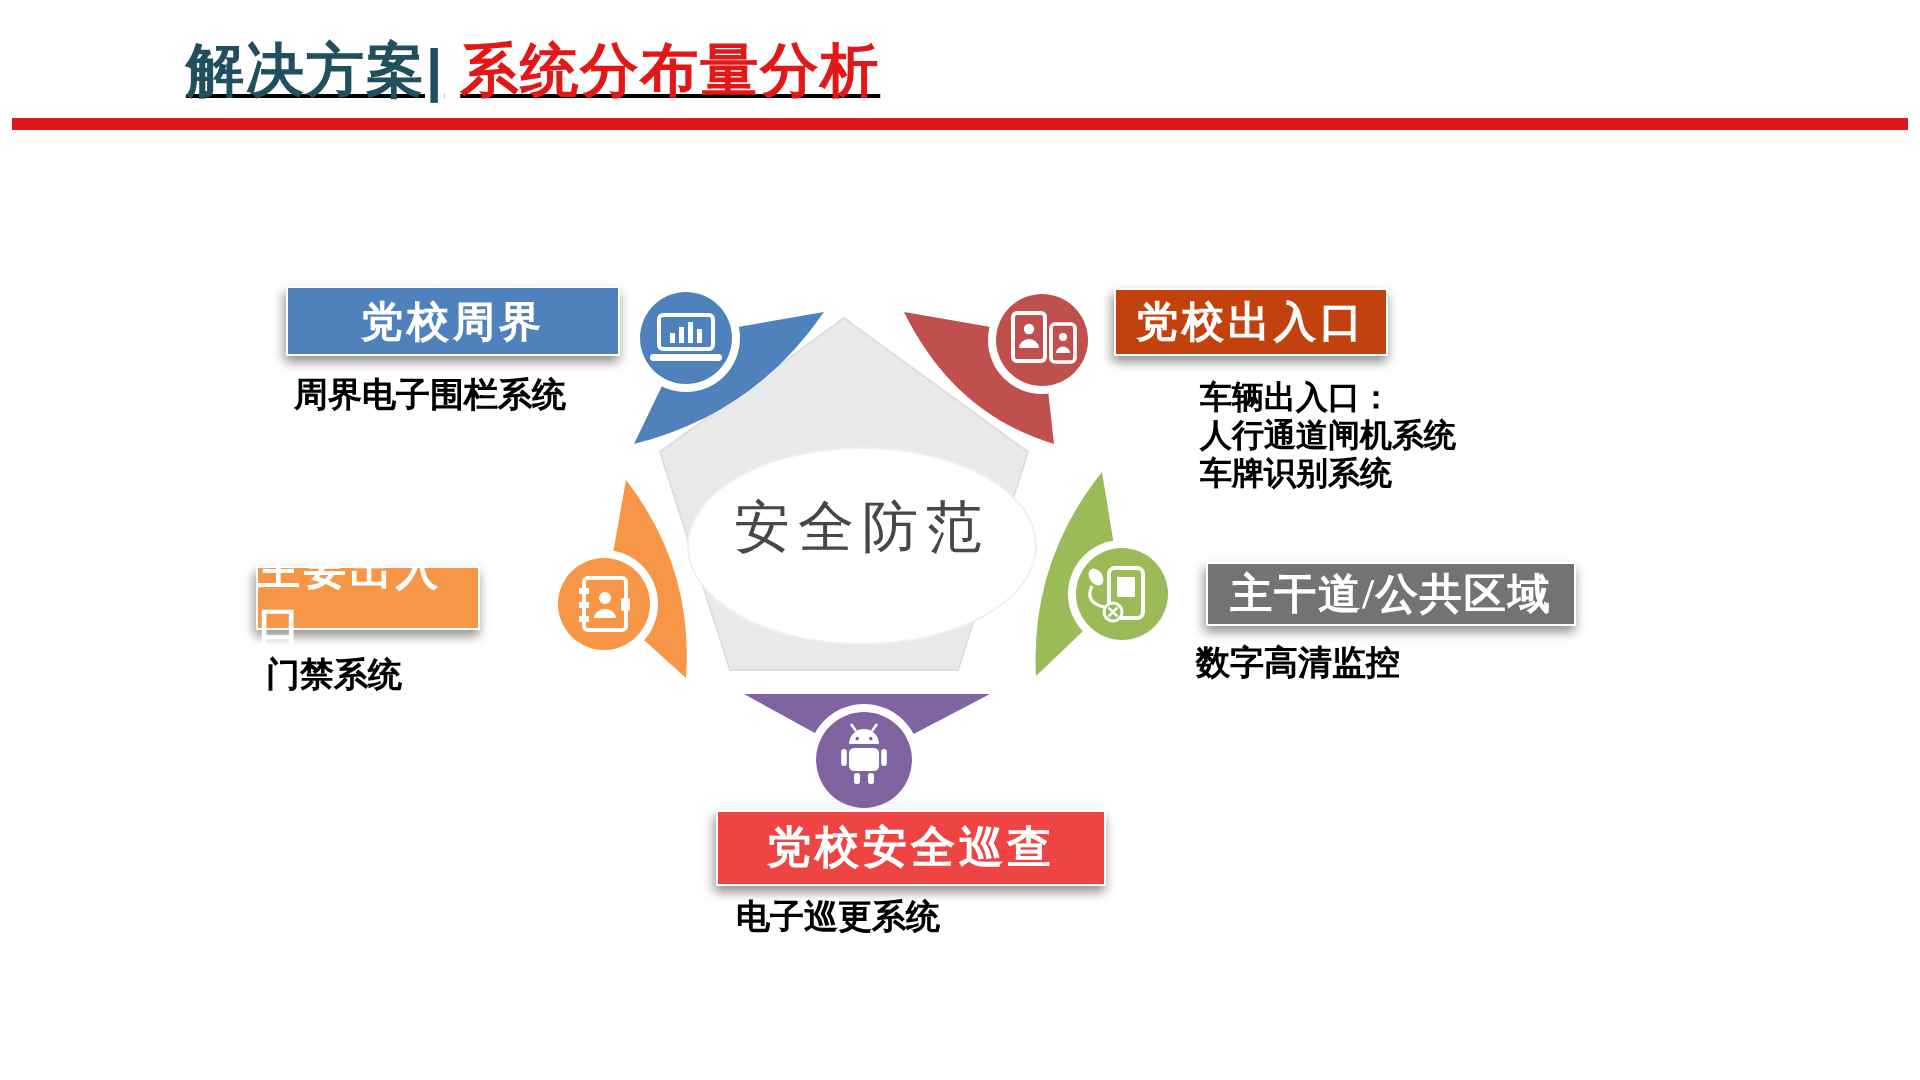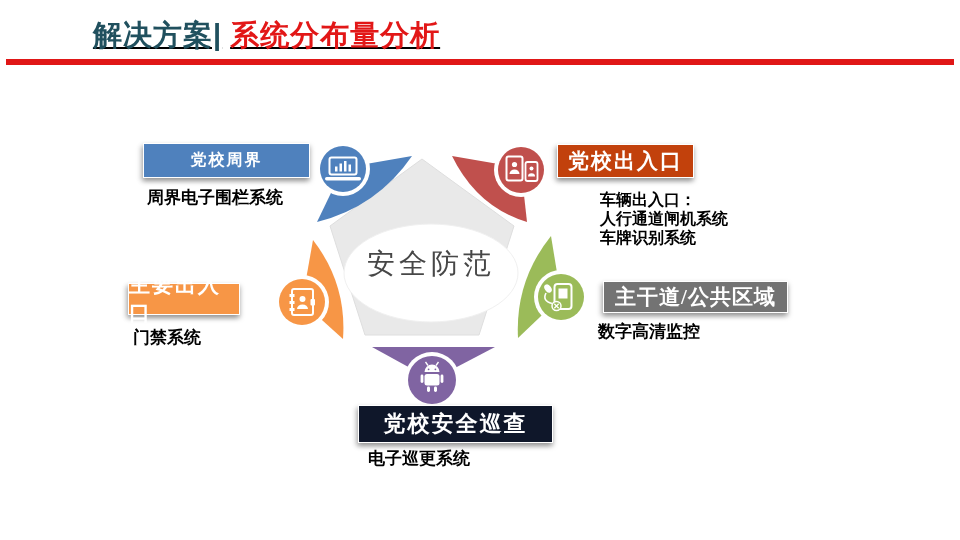--- a/index.html
+++ b/index.html
@@ -30,21 +30,21 @@
     font-family:"Liberation Serif", serif;
     letter-spacing:2px;
     border:1px solid #ffffff;
     box-shadow:0 3px 5px rgba(0,0,0,.35), -3px 3px 5px rgba(0,0,0,.12);
     box-sizing:border-box;
   }
   .c-blue{background:#4F81BD;}
   .c-red{background:#c2410c;}
   .c-green{background:#737373;}
   .c-orange{background:#F79646;}
-  .c-purple{background:#0f172a;}
+  .c-purple{background:#ef4444;}
   
   .desc{
     position:absolute;color:#000;font-weight:bold;
     font-size:17px;line-height:18px;white-space:nowrap;
     font-family:"Liberation Sans", sans-serif;
   }
   .desc.sm{font-size:16px;}
   .desc .line{margin:0 0 1px 0;}
   
   .center-label{
@@ -129,21 +129,21 @@
     <rect x="424.5" y="374" width="15" height="11.5" rx="2.5" fill="#FFFFFF"></rect>
     <rect x="420.6" y="374.5" width="2.8" height="8.5" rx="1.4" fill="#FFFFFF"></rect>
     <rect x="440.6" y="374.5" width="2.8" height="8.5" rx="1.4" fill="#FFFFFF"></rect>
     <rect x="427" y="386.5" width="3" height="5.5" rx="1.4" fill="#FFFFFF"></rect>
     <rect x="434" y="386.5" width="3" height="5.5" rx="1.4" fill="#FFFFFF"></rect>
   </g>
 </svg>
 
 <div class="center-label">安全防范</div>
 
-<div class="label-box c-blue" style="left:143px;top:143px;width:167px;height:35px;font-size:16px;">
+<div class="label-box c-blue" style="left:143px;top:143px;width:167px;height:35px;font-size:21px;">
   <span>党校周界</span>
 </div>
 <div class="label-box c-red" style="left:557px;top:144px;width:137px;height:34px;font-size:21px;">
   <span>党校出入口</span>
 </div>
 <div class="label-box c-green" style="left:603px;top:281px;width:185px;height:32px;font-size:21px;letter-spacing:1px;">
   <span>主干道/公共区域</span>
 </div>
 <div class="label-box c-orange" style="left:128px;top:283px;width:112px;height:32px;font-size:21px;">
   <span>主要出入口</span>

